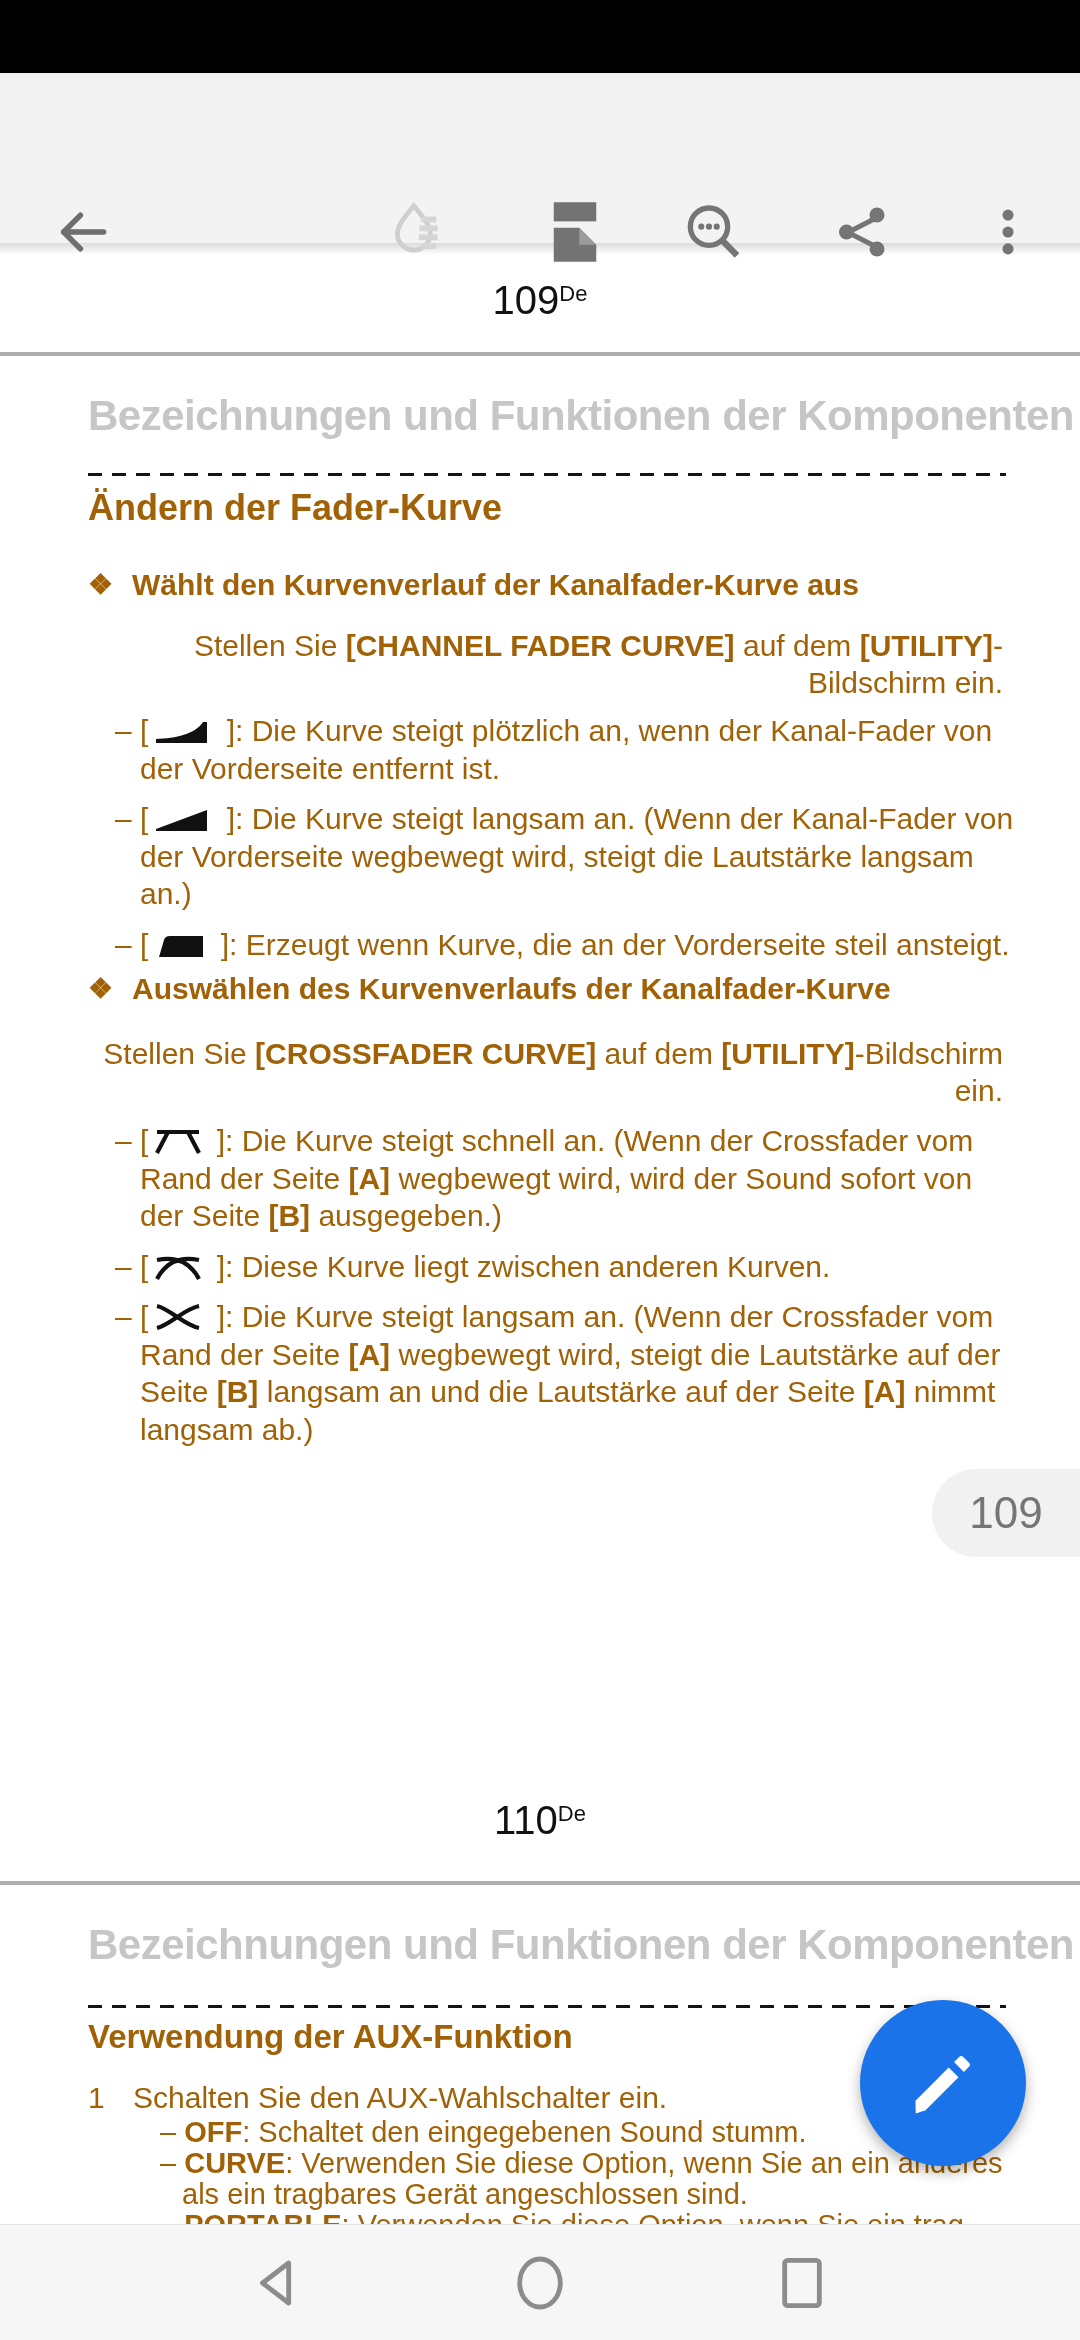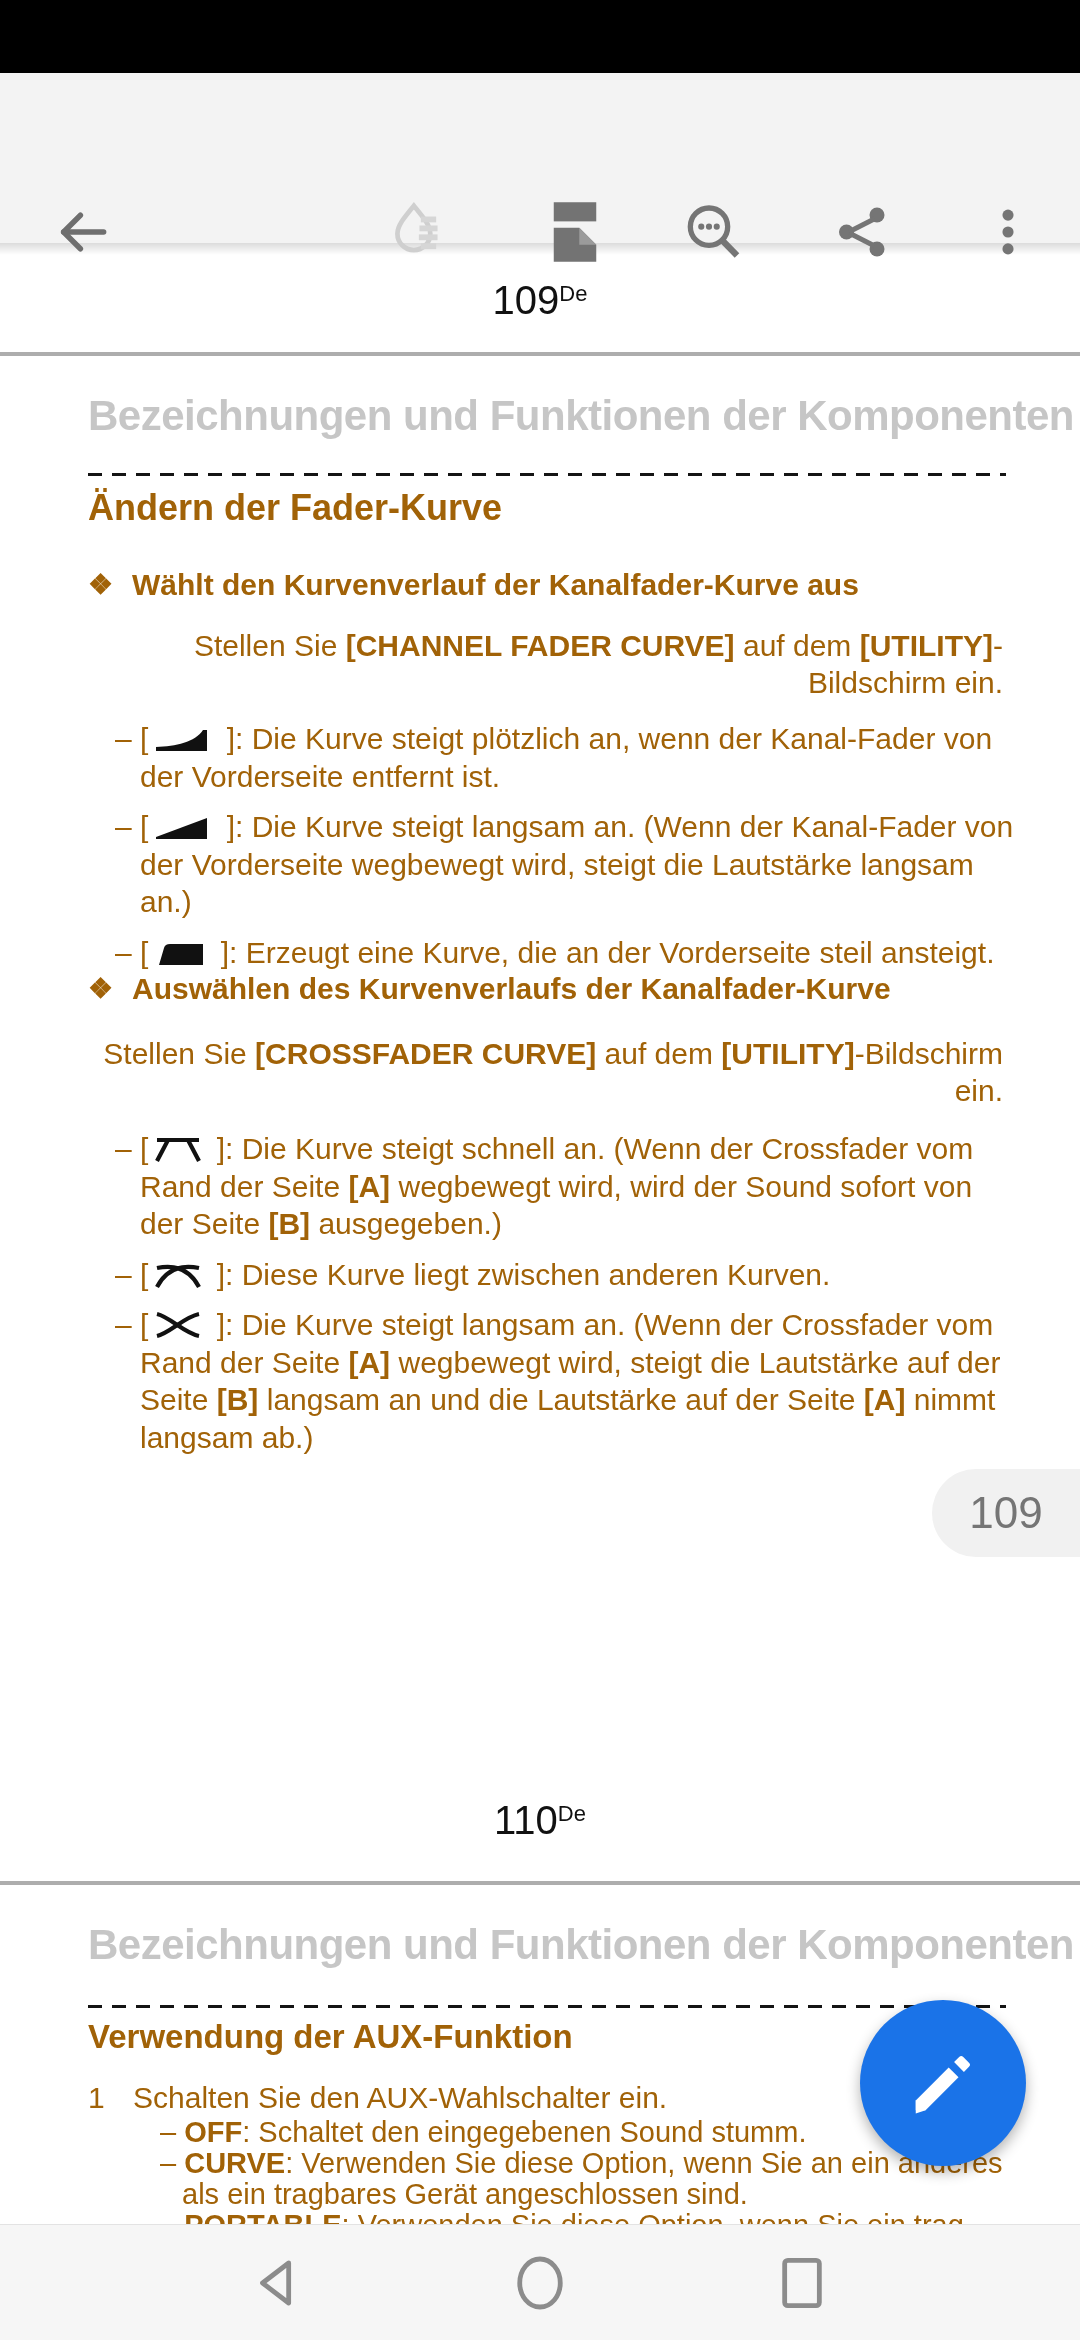--- a/index.html
+++ b/index.html
@@ -26,21 +26,21 @@
   .pg-footer{left:0;width:1080px;text-align:center;font-size:40px;color:#111;z-index:1;}
   .pg-footer .lang{font-size:22px;position:relative;top:-13px;}
   .chapter{left:88px;width:918px;text-align:center;font-weight:bold;font-size:42px;
            color:#c6c6c6;letter-spacing:-0.5px;white-space:nowrap;z-index:1;}
   .h-section{left:88px;font-size:36px;font-weight:bold;white-space:nowrap;}
   .h-sub{left:88px;font-size:30px;font-weight:bold;white-space:nowrap;display:flex;}
   .h-sub .diamond{width:44px;font-size:28px;}
   .para{left:88px;width:915px;font-size:30px;line-height:37px;text-align:right;}
   .blist{left:140px;width:880px;font-size:30px;line-height:37.5px;}
   .bullet{text-indent:-25px;margin-top:13px;}
-  .bullet:first-child{margin-top:16px;}
+  .bullet:first-child{margin-top:8px;}
   b{font-weight:bold;}
   .cicon{vertical-align:-4px;margin:0 6px;}
   .xicon{vertical-align:-5px;margin:0 6px;}
   .step-line{left:88px;width:920px;font-size:30px;line-height:37px;display:flex;}
   .step-num{width:45px;flex:none;}
   .blist-aux{left:182px;width:840px;font-size:29px;line-height:31px;}
   .bullet-aux{text-indent:-22px;}
 
   
   .page-chip{left:932px;top:1469px;width:148px;height:88px;background:#f1f1f1;
@@ -136,21 +136,21 @@
 
   <div class="abs txt blist" style="top:704px">
     <div class="bullet"><span>– [</span><svg class="cicon" width="58" height="26" viewBox="0 0 58 26" fill="#111">
           <path d="M2 24 L2 20 C22 19.5 41 15 49 3 L53 3 L53 24 Z"></path>
         </svg><span><span> ]: Die Kurve steigt plötzlich an, wenn der Kanal-Fader von der Vorderseite entfernt ist.</span></span></div>
     <div class="bullet"><span>– [</span><svg class="cicon" width="58" height="26" viewBox="0 0 58 26" fill="#111">
           <path d="M2 24 L2 22 L53 3 L53 24 Z"></path>
         </svg><span><span> ]: Die Kurve steigt langsam an. (Wenn der Kanal-Fader von der Vorderseite wegbewegt wird, steigt die Lautstärke langsam an.)</span></span></div>
     <div class="bullet"><span>– [</span><svg class="cicon" width="52" height="26" viewBox="0 0 52 26" fill="#111">
           <path d="M5 24 L10 7 Q11 3 16 3 L49 3 L49 24 Z"></path>
-        </svg><span><span> ]: Erzeugt eine Kurve, die an der Vorderseite steil ansteigt.</span></span></div>
+        </svg><span><span> ]: Erzeugt wenn Kurve, die an der Vorderseite steil ansteigt.</span></span></div>
   </div>
 
   <div class="abs txt h-sub" style="top:972px">
     <span class="diamond">❖</span>
     <span>Auswählen des Kurvenverlaufs der Kanalfader-Kurve</span>
   </div>
 
   <div class="abs txt blist" style="top:1114px">
     <div class="bullet"><span>– [</span><svg class="xicon" width="48" height="30" viewBox="0 0 48 30" fill="none" stroke="#111" stroke-width="4.2">
           <path d="M3 27 L14 6 L45 6"></path>

